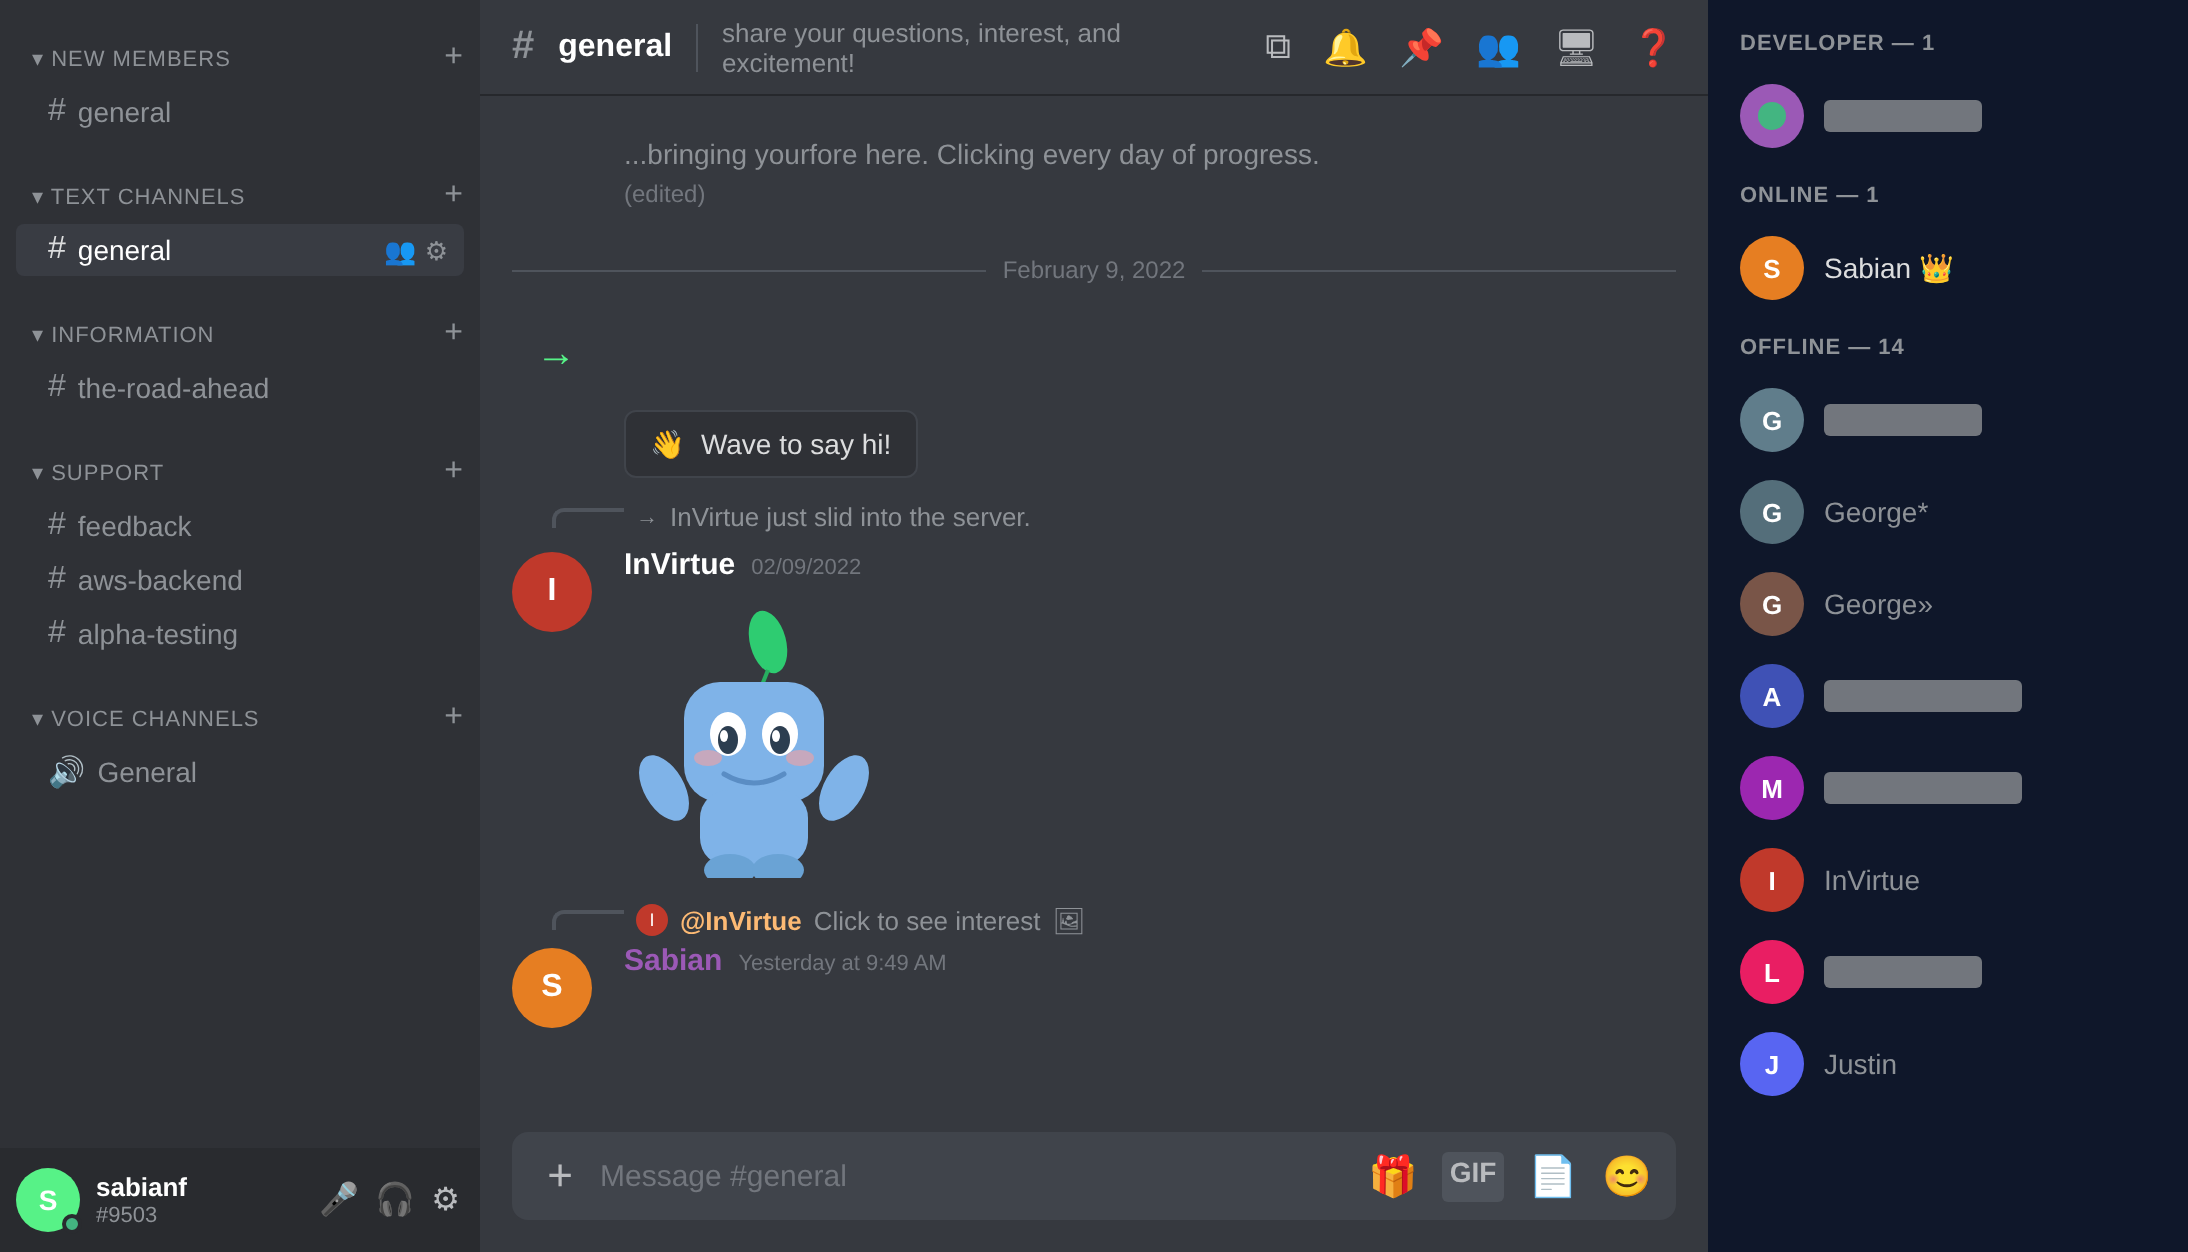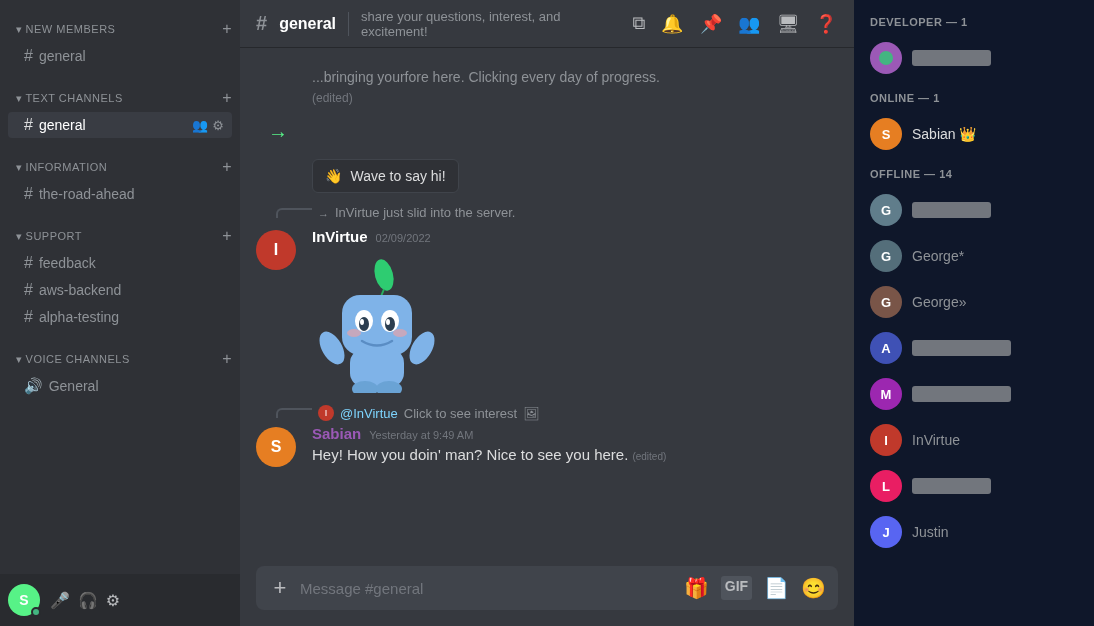--- a/index.html
+++ b/index.html
@@ -572,20 +572,24 @@
         </div>
       </div>
 
     </div>
 
     <div class="user-area">
       <div class="user-avatar-wrapper">
         <div class="user-avatar av-green">S</div>
         <div class="user-status-dot"></div>
       </div>
+      <div class="user-info">
+        <div class="user-name">sabianf</div>
+        <div class="user-disc">#9503</div>
+      </div>
       <div class="user-controls">
         <span title="Mute">🎤</span>
         <span title="Deafen">🎧</span>
         <span title="Settings">⚙</span>
       </div>
     </div>
   </div>
 
   <div class="main-content">
 
@@ -607,20 +611,23 @@
     <div class="messages-area">
 
       <div class="message">
         <div class="message-avatar-placeholder av-blue" style="visibility:hidden;"></div>
         <div class="message-content">
           <div class="message-text" style="color:#8e9297; font-size:14px;">...bringing yourfore here. Clicking every day of progress.</div>
           <div class="message-text edited" style="font-size:12px; color:#72767d; display:inline;">(edited)</div>
         </div>
       </div>
 
+      <div class="date-divider">
+        <span>February 9, 2022</span>
+      </div>
 
       <div class="inline-system">
         <span class="inline-system-arrow">→</span>
       </div>
 
       <div style="padding: 2px 16px 8px 72px;">
         <button class="wave-button">
           <span>👋</span>
           <span>Wave to say hi!</span>
         </button>
@@ -670,34 +677,31 @@
               <ellipse cx="77" cy="136" rx="13" ry="8" fill="#6aa3d5"></ellipse>
             </svg>
           </div>
         </div>
       </div>
 
 
       <div style="padding: 4px 16px 0; display:flex; align-items:center; gap:6px; color:#8e9297; font-size:13px;">
         <div style="width:36px; height:10px; border-left:2px solid #4f545c; border-top:2px solid #4f545c; border-radius:6px 0 0 0; margin-left:20px;"></div>
         <div style="width:16px; height:16px; border-radius:50%; background:#c0392b; font-size:9px; display:flex; align-items:center; justify-content:center; color:white; flex-shrink:0;">I</div>
-        <span style="color:#7dd3fc; font-weight:400;">@InVirtue</span>
+        <span style="color:#fdba74; font-weight:700;">@InVirtue</span>
         <span>Click to see interest</span>
         <span>🖼</span>
       </div>
 
       <div class="message">
         <div style="width:40px; height:40px; border-radius:50%; background:#e67e22; display:flex; align-items:center; justify-content:center; font-size:16px; font-weight:700; color:#fff; flex-shrink:0; margin-top:2px;">S</div>
         <div class="message-content">
           <div class="message-header">
             <span class="message-author purple">Sabian</span>
             <span class="message-timestamp">Yesterday at 9:49 AM</span>
-          </div>
-          <div class="message-text">
-            Hey! How you doin' man? Nice to see you here.<span class="edited">(edited)</span>
           </div>
         </div>
       </div>
 
     </div>
 
     <div class="message-input-area">
       <div class="message-input-box">
         <div class="input-plus">+</div>
         <input type="text" placeholder="Message #general" style="">

